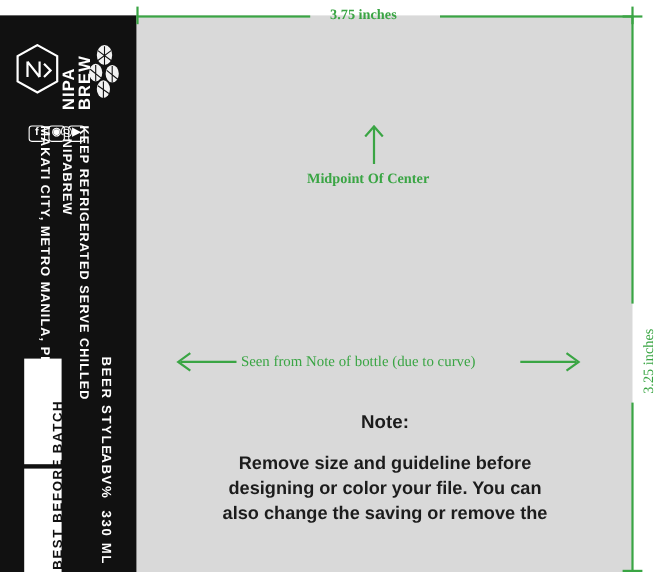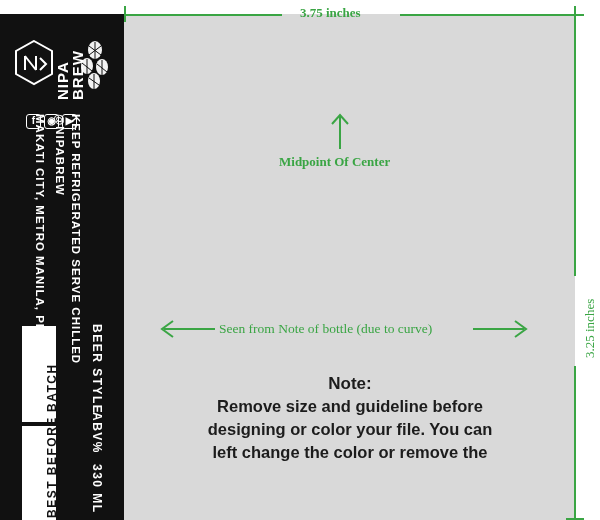--- a/index.html
+++ b/index.html
@@ -164,21 +164,21 @@
     width: 440px;
     text-align: center;
     color: #1c1c1c;
     font-weight: bold;
     font-size: 16.5px;
     line-height: 23px;
   }
   .note .note-title {
     display: block;
     font-size: 17px;
-    margin-bottom: 0;
+    margin-bottom: 15px;
   }
 </style>
 </head>
 <body>
 
 <div id="stage">
 
   <div class="canvas-grey"></div>
 
   <div class="black-band">
@@ -261,16 +261,16 @@
   <svg class="arrow-svg" style="left:472px; top:315px;" width="58" height="28" viewBox="0 0 58 28">
     <line x1="1" y1="14" x2="52" y2="14" stroke="#3aa544" stroke-width="2"></line>
     <polyline points="43,6 54,14 43,22" fill="none" stroke="#3aa544" stroke-width="2"></polyline>
   </svg>
   <div class="g-text" style="left:219px; top:321px; font-size:13.5px;">Seen from Note of bottle (due to curve)</div>
 
   <div class="note">
     <span class="note-title">Note:</span>
     <span>Remove size and guideline before</span><br>
     <span>designing or color your file. You can</span><br>
-    <span>left change the color or remove the</span><br>
+    <span>also change the saving or remove the</span><br>
   </div>
 
 </div>
 
 </body></html>

